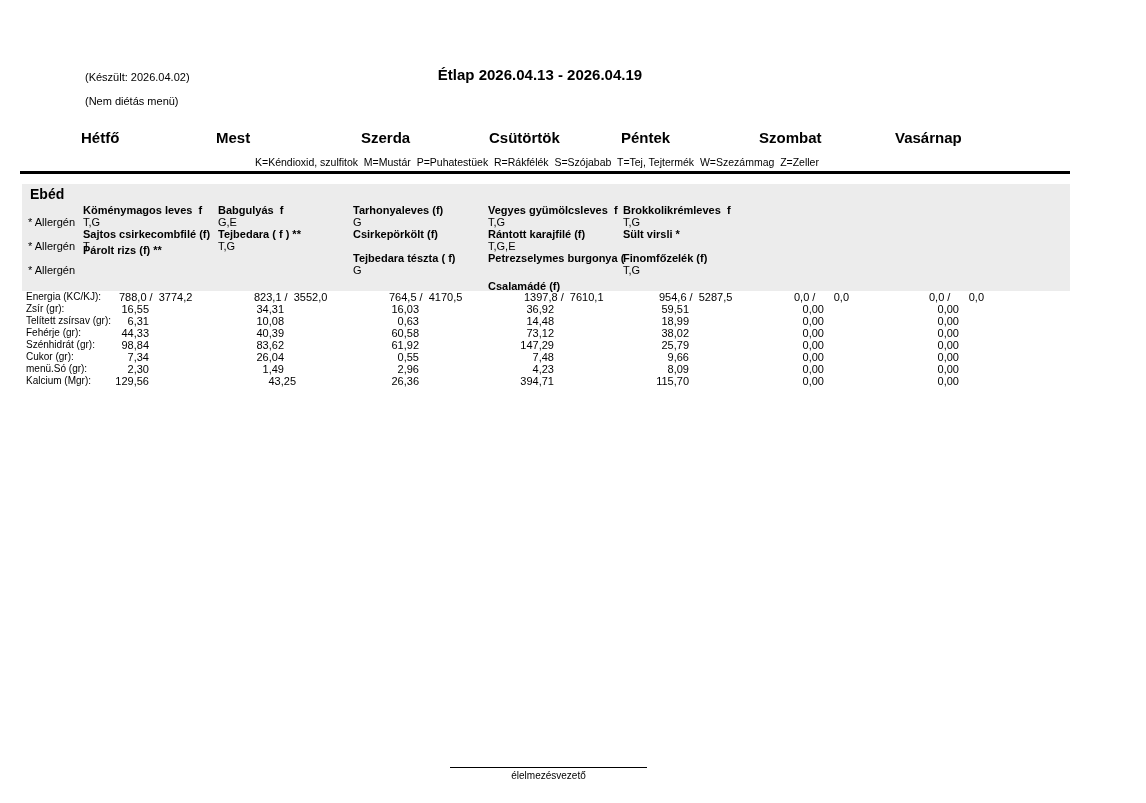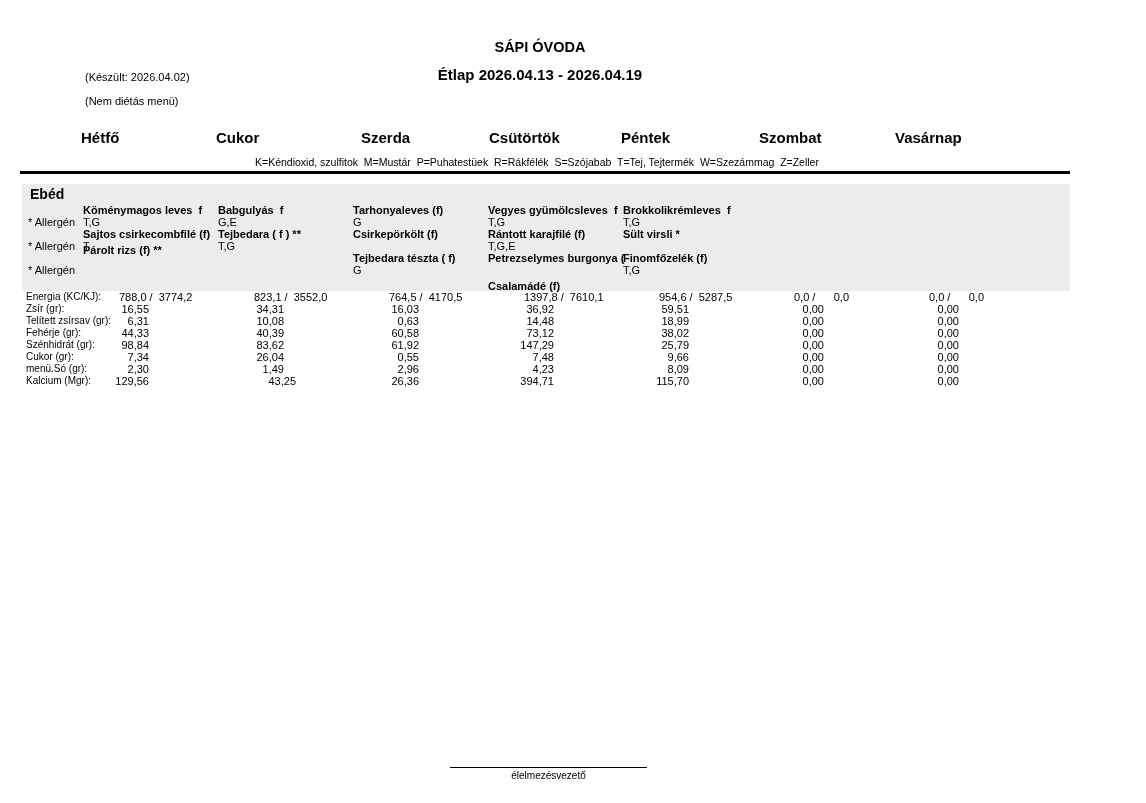--- a/index.html
+++ b/index.html
@@ -35,28 +35,27 @@
   .nut-energy { font-size: 11px; line-height: 12px; white-space: pre; }
   .nut-value { font-size: 11px; line-height: 12px; width: 66px; text-align: right; white-space: pre; }
   .sig-rule { left: 450px; top: 767px; width: 197px; height: 1px; background: #000000; }
   .sig-label { left: 450px; top: 770px; width: 197px; text-align: center; font-size: 10px; }
 </style>
 </head>
 <body>
 
 <div id="page">
 
-  <div class="abs center-band doc-title">SÁPI ÓVODA</div>
   <div class="abs side-note created-note">(Készült: 2026.04.02)</div>
   <div class="abs center-band period-title">Étlap 2026.04.13 - 2026.04.19</div>
   <div class="abs side-note diet-note">(Nem diétás menü)</div>
 
   <div id="day-headers">
       <div class="abs day-header" style="left: 81px;">Hétfő</div>
-      <div class="abs day-header" style="left: 216px;">Cukor</div>
+      <div class="abs day-header" style="left: 216px;">Mest</div>
       <div class="abs day-header" style="left: 361px;">Szerda</div>
       <div class="abs day-header" style="left: 489px;">Csütörtök</div>
       <div class="abs day-header" style="left: 621px;">Péntek</div>
       <div class="abs day-header" style="left: 759px;">Szombat</div>
       <div class="abs day-header" style="left: 895px;">Vasárnap</div>
     </div>
 
   <div class="abs legend-line legend-2">K=Kéndioxid, szulfitok  M=Mustár  P=Puhatestüek  R=Rákfélék  S=Szójabab  T=Tej, Tejtermék  W=Szezámmag  Z=Zeller</div>
 
   <div class="abs top-rule"></div>

